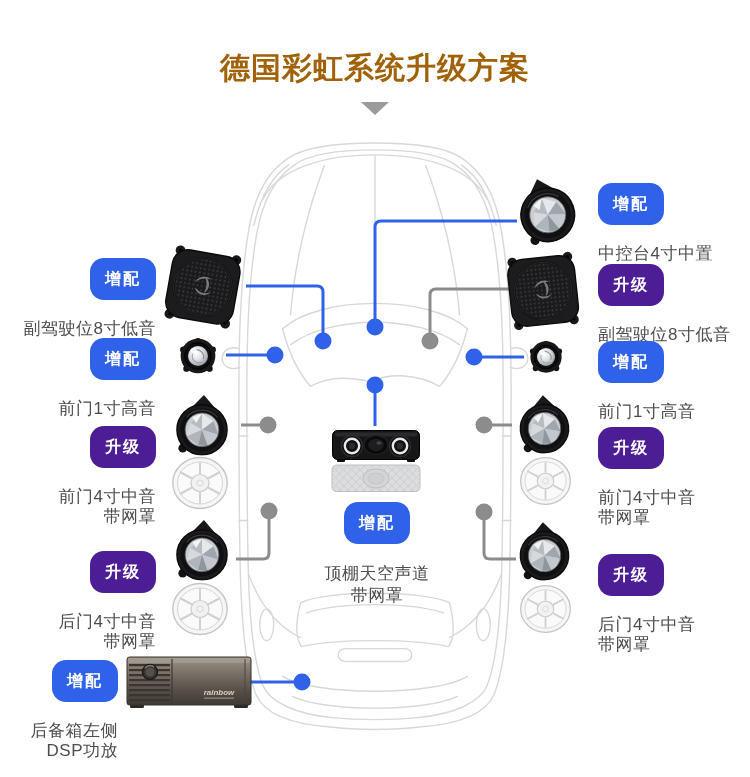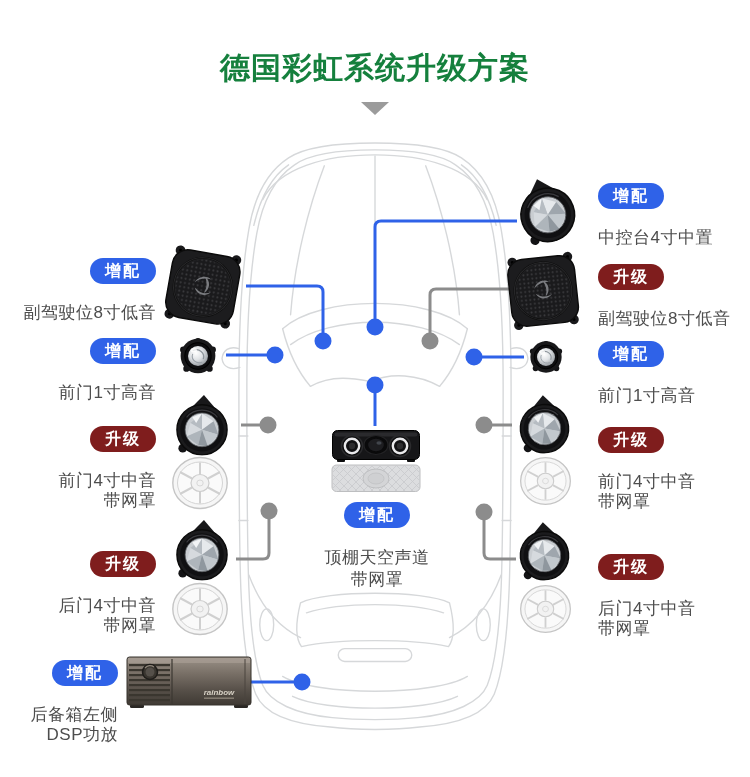--- a/index.html
+++ b/index.html
@@ -1,33 +1,33 @@
 <!DOCTYPE html>
 <html><head>
 <meta charset="utf-8">
 <style>
   html,body{margin:0;padding:0;background:#ffffff;}
   .canvas{position:relative;width:750px;height:777px;background:#ffffff;overflow:hidden;
           font-family:"Liberation Sans","DejaVu Sans",sans-serif;}
   .page-title{position:absolute;top:48px;left:0;width:750px;text-align:center;
-              font-size:30px;font-weight:bold;color:#15803d;letter-spacing:1px;z-index:5;}
+              font-size:30px;font-weight:bold;color:#a16207;letter-spacing:1px;z-index:5;}
   .title-caret{position:absolute;top:102px;left:361px;width:0;height:0;
                border-left:14px solid transparent;border-right:14px solid transparent;
                border-top:13px solid #9b9b9b;z-index:5;}
   .car-svg{position:absolute;left:220px;top:138px;width:310px;height:596px;z-index:1;}
   .connector-svg{position:absolute;left:0;top:0;width:750px;height:777px;z-index:2;pointer-events:none;}
   .img{position:absolute;z-index:3;}
   .callout{position:absolute;z-index:4;}
   .align-r{text-align:right;}
   .align-l{text-align:left;}
   .align-c{text-align:center;}
-  .badge{display:inline-block;height:26px;line-height:26px;padding:0 15px;border-radius:14px;
+  .badge{display:inline-block;height:26px;line-height:26px;padding:8px 15px;border-radius:14px;
          color:#ffffff;font-size:16px;font-weight:bold;letter-spacing:2px;}
   .badge.add{background:#2F62E8;}
-  .badge.upgrade{background:#7f1d1d;}
+  .badge.upgrade{background:#4c1d95;}
   .lbl{font-size:17px;color:#4d4d4d;line-height:20px;margin-top:19px;letter-spacing:0.5px;}
   .lbl2{font-size:17px;color:#4d4d4d;line-height:20px;letter-spacing:0.5px;}
   .rot8{transform:rotate(8deg);}
   .rotm8{transform:rotate(-8deg);}
   .rotm6{transform:rotate(-6deg);}
   .rotm20{transform:rotate(-20deg);}
   .defs-holder{position:absolute;width:0;height:0;overflow:hidden;}
 </style>
 </head>
 <body>

